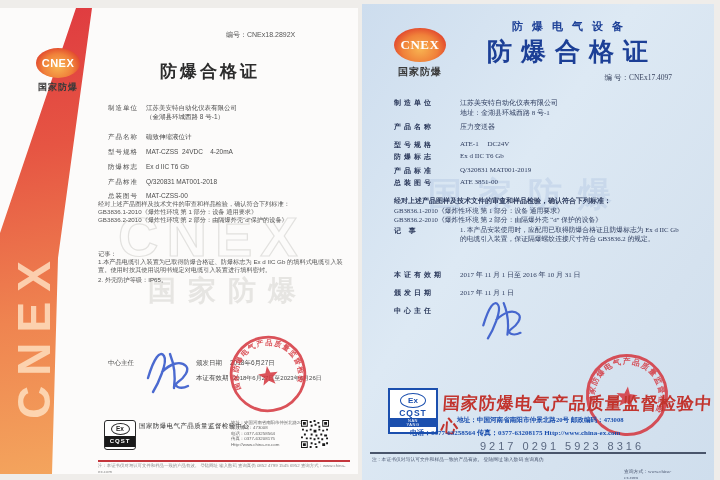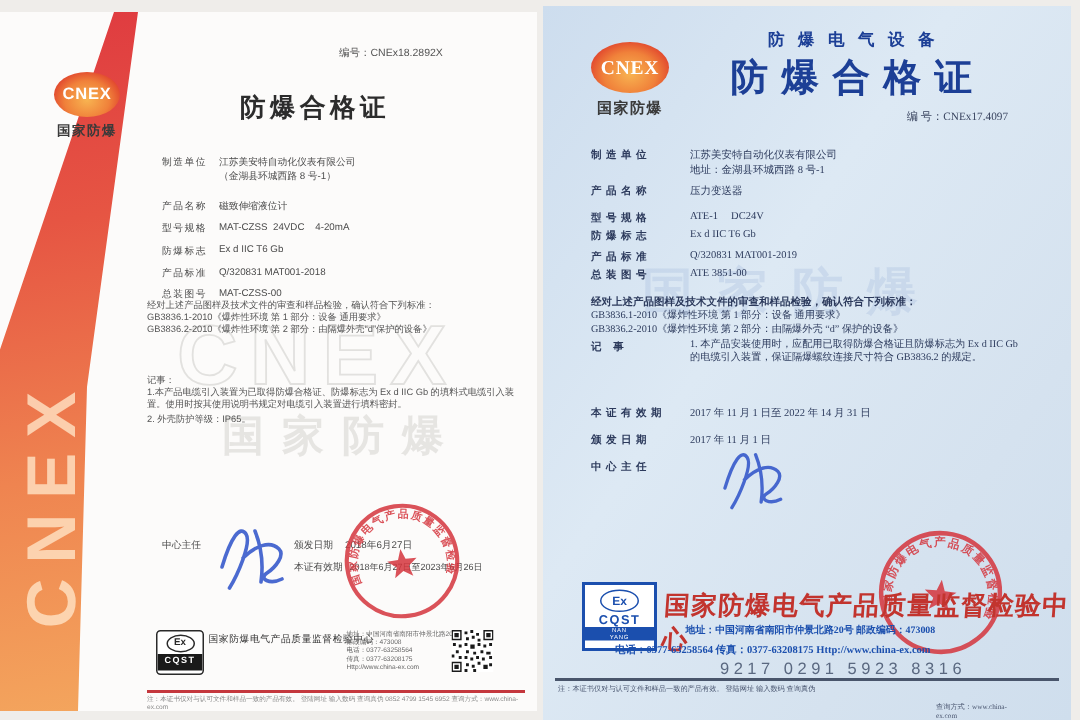--- a/index.html
+++ b/index.html
@@ -215,21 +215,21 @@
   <div class="abs r-value pre" style="left:98px;top:174px;">ATE 3851-00</div>
 
   <div class="abs r-par-b" style="left:32px;top:192px;width:300px;">经对上述产品图样及技术文件的审查和样品检验，确认符合下列标准：</div>
   <div class="abs r-par" style="left:32px;top:202px;width:300px;">GB3836.1-2010《爆炸性环境 第 1 部分：设备 通用要求》</div>
   <div class="abs r-par" style="left:32px;top:211px;width:300px;">GB3836.2-2010《爆炸性环境 第 2 部分：由隔爆外壳 “d” 保护的设备》</div>
 
   <div class="abs r-label" style="left:32px;top:222px;">记 事</div>
   <div class="abs r-par" style="left:98px;top:221px;width:226px;">1. 本产品安装使用时，应配用已取得防爆合格证且防爆标志为 Ex d IIC Gb 的电缆引入装置，保证隔爆螺纹连接尺寸符合 GB3836.2 的规定。</div>
 
   <div class="abs r-label" style="left:32px;top:266px;">本证有效期</div>
-  <div class="abs r-value" style="left:98px;top:266px;">2017 年 11 月 1 日至 2022 年 14 月 31 日</div>
+  <div class="abs r-value" style="left:98px;top:266px;">2017 年 11 月 1 日至 2016 年 10 月 31 日</div>
   <div class="abs r-label" style="left:32px;top:284px;">颁发日期</div>
   <div class="abs r-value" style="left:98px;top:284px;">2017 年 11 月 1 日</div>
   <div class="abs r-label" style="left:32px;top:302px;">中心主任</div>
   <svg class="abs" style="left:108px;top:288px;" width="60" height="52" viewBox="0 0 56 56">
     <path class="sig-svg" d="M10,36 C16,16 22,8 26,14 C30,20 20,42 15,50 M24,30 C32,22 42,18 48,24 C52,28 46,36 40,40 C34,44 42,48 50,44 M32,12 C36,22 38,32 36,46"></path>
   </svg>
 
   <svg class="abs stamp" style="left:222px;top:348px;transform:rotate(6deg);" width="86" height="86" viewBox="0 0 100 100">
     <circle cx="50" cy="50" r="46" fill="none" stroke="#d5353d" stroke-width="3.5"></circle>
     <defs>

